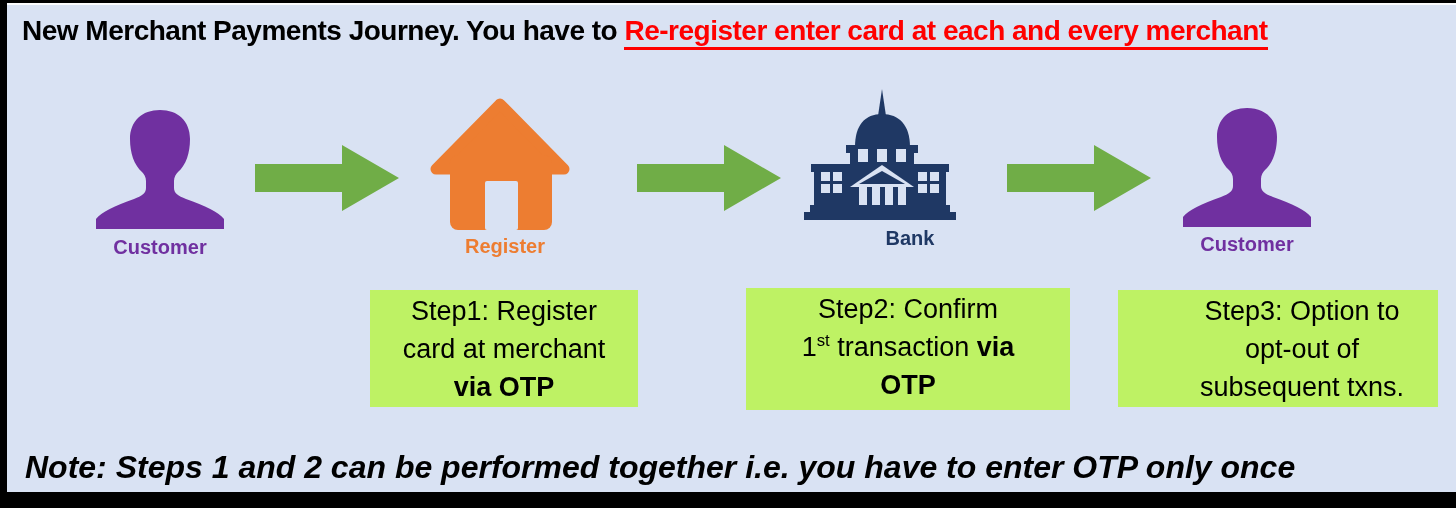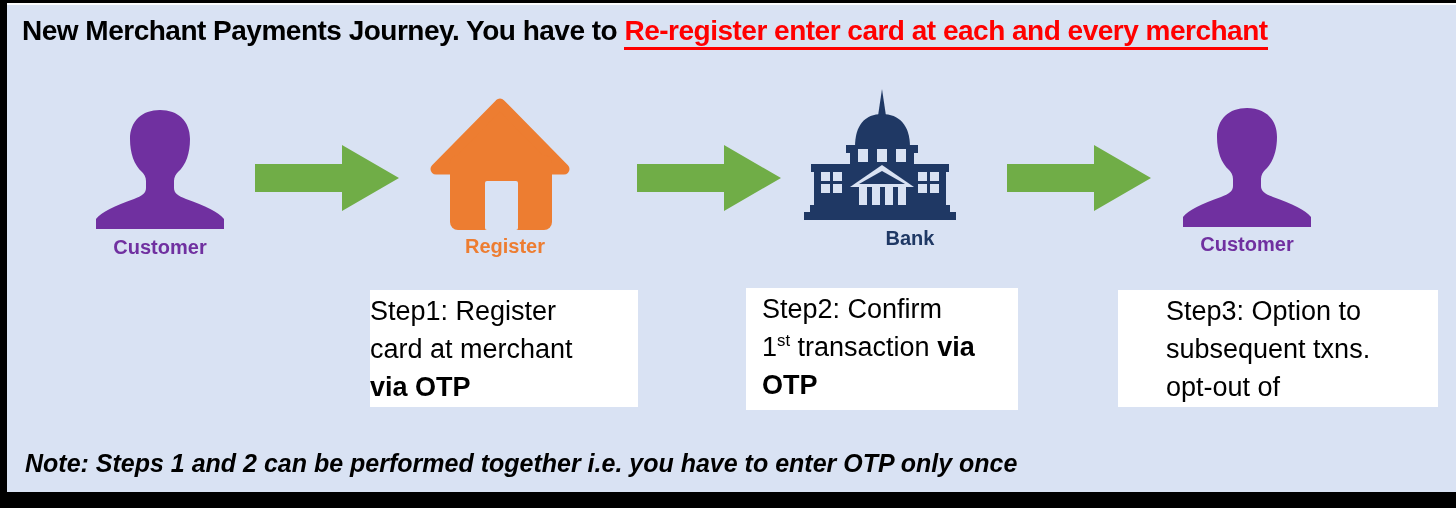--- a/index.html
+++ b/index.html
@@ -40,34 +40,34 @@
     font-size: 20px;
     font-weight: bold;
     white-space: nowrap;
   }
   .label-purple { color: #7030A0; }
   .label-orange { color: #ED7D31; }
   .label-navy   { color: #1F3864; }
 
   .step-box {
     position: absolute;
-    background: #ffffff;
+    background: #bef264;
     color: #000;
-    text-align: left;
+    text-align: center;
     font-size: 27px;
     line-height: 38px;
     padding-top: 2px;
   }
   .step-box .bold { font-weight: bold; }
   .step-box sup { font-size: 0.62em; vertical-align: super; line-height: 0; }
 
   .note {
     position: absolute;
     left: 25px; top: 449px;
-    font-size: 25px;
+    font-size: 32px;
     font-weight: bold;
     font-style: italic;
     color: #000;
     white-space: nowrap;
   }
 </style>
 </head>
 <body>
 
 <div class="canvas">
@@ -141,26 +141,26 @@
   <svg class="icon" style="left:1180px; top:106px;" width="134" height="121" viewBox="0 0 134 121">
     <path d="M67,2 C49,2 37,13 37,31 C37,45 41,57 49,64 C51,66 53,69 53,73 L53,80 C53,85 49,88 41,91 C22,98 8,104 3,111 L3,121 L131,121 L131,111 C126,104 112,98 93,91 C85,88 81,85 81,80 L81,73 C81,69 83,66 85,64 C93,57 97,45 97,31 C97,13 85,2 67,2 Z" fill="#7030A0"></path>
   </svg>
   <div class="entity-label label-purple" style="left:1137px; top:233px;">Customer</div>
 
   <div class="step-box" style="left:370px; top:290px; width:268px; height:115px;">
       <div class="step-line"><span>Step1: Register</span></div>
       <div class="step-line"><span>card at merchant</span></div>
       <div class="step-line"><span class="bold">via OTP</span></div>
     </div>
-  <div class="step-box" style="left:746px; top:288px; width:256px; height:120px;padding-left:16px;">
+  <div class="step-box" style="left:746px; top:288px; width:324px; height:120px;">
       <div class="step-line"><span>Step2: Confirm</span></div>
       <div class="step-line"><span>1</span><sup>st</sup><span> transaction </span><span class="bold">via</span></div>
       <div class="step-line"><span class="bold">OTP</span></div>
     </div>
   <div class="step-box" style="left:1118px; top:290px; width:272px; height:115px;padding-left:48px;">
       <div class="step-line"><span>Step3: Option to</span></div>
+      <div class="step-line"><span>opt-out of</span></div>
       <div class="step-line"><span>subsequent txns.</span></div>
-      <div class="step-line"><span>opt-out of</span></div>
     </div>
 
   <div class="note">Note: Steps 1 and 2 can be performed together i.e. you have to enter OTP only once</div>
 
 </div>
 
 </body></html>

